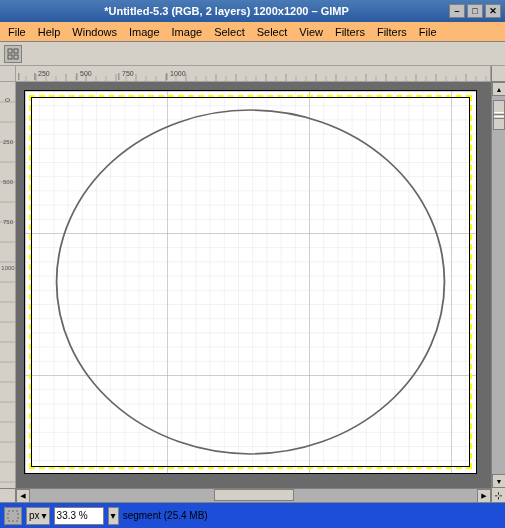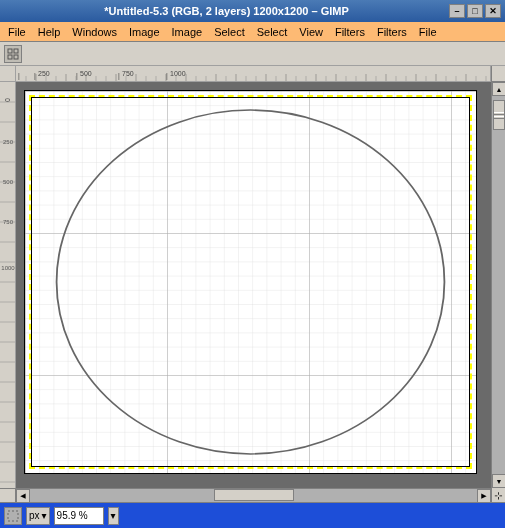--- a/index.html
+++ b/index.html
@@ -499,18 +499,19 @@
   <div class="status-icon">
     <svg width="12" height="12" viewBox="0 0 12 12">
       <rect x="1" y="1" width="10" height="10" fill="none" stroke="#666" stroke-width="1" stroke-dasharray="2,2"></rect>
     </svg>
   </div>
   <div class="status-unit-select">
     <span>px</span>
     <span style="margin-left:2px;">▾</span>
   </div>
   <div class="status-zoom">
-    <span>95.9 %</span>
+    <span>33.3 %</span>
   </div>
   <div class="zoom-dropdown">
     <span>▾</span>
   </div>
+  <span class="status-text">segment (25.4 MB)</span>
 </div>
 
 </body></html>

